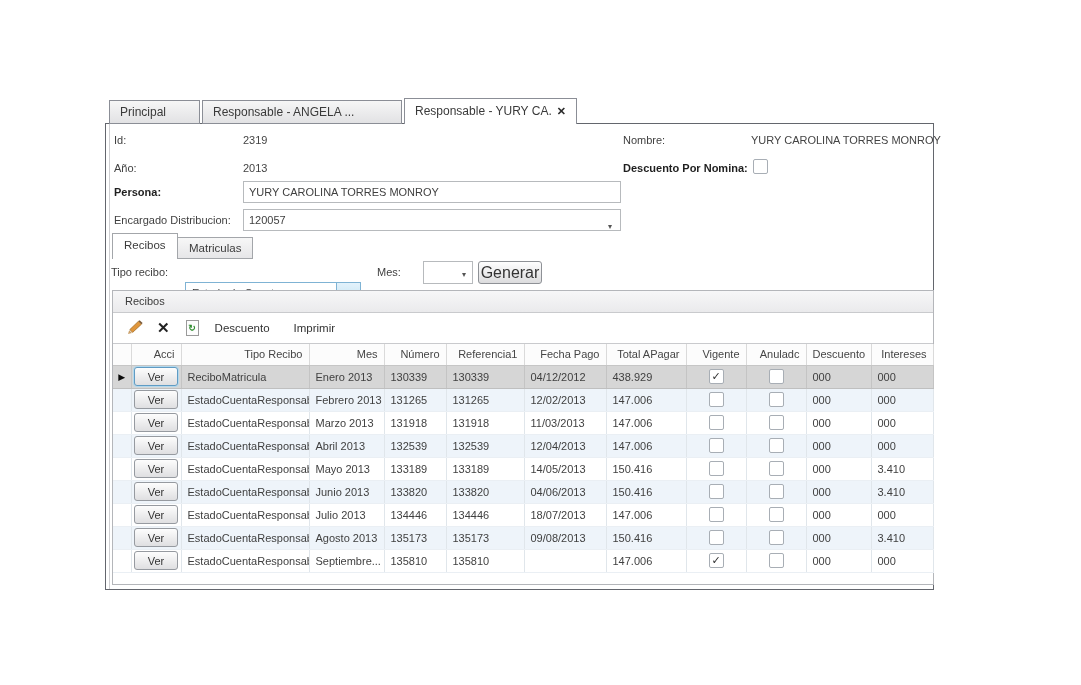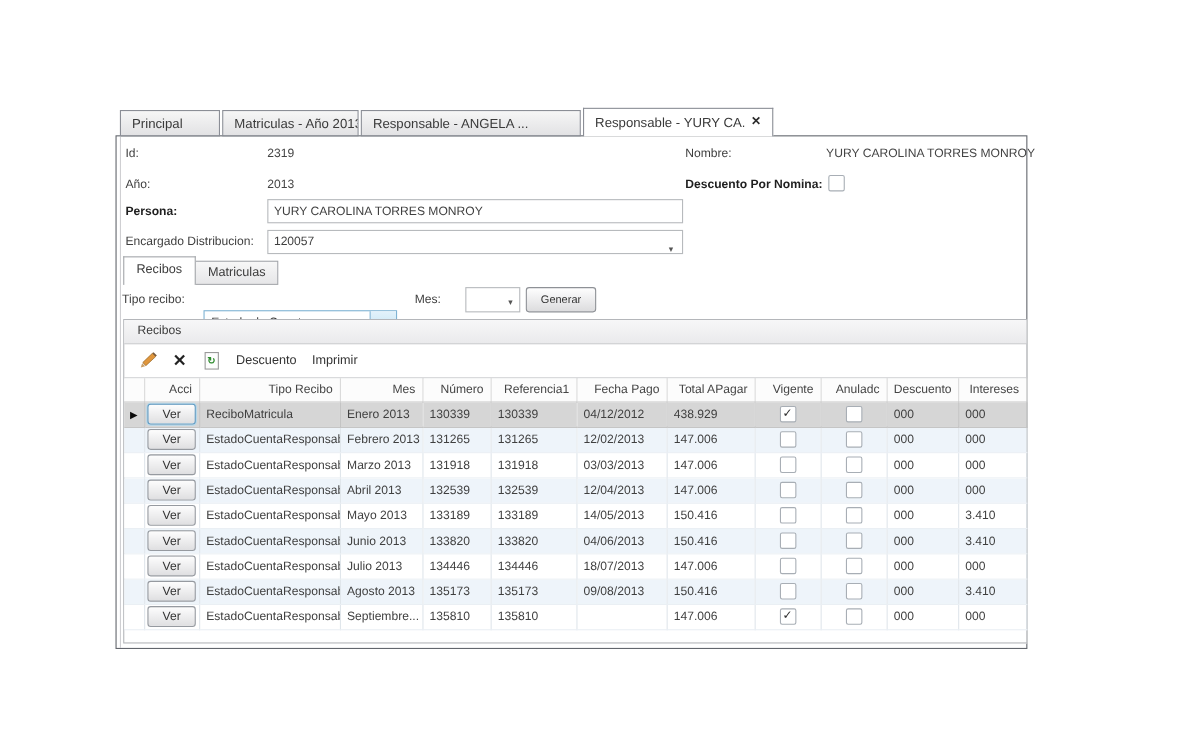--- a/index.html
+++ b/index.html
@@ -45,37 +45,37 @@
   
   .combo1 { position:absolute; left:79px; top:137px; width:176px; height:23px;
     border:1px solid #7fb3d4; background:#fff; display:flex; cursor:pointer;margin-top:21px; }
   .combo1 .cval { flex:1; font-size:11px; padding:4px 0 0 6px; overflow:hidden; white-space:nowrap; }
   .combo1 .cbtn { width:24px; border-left:1px solid #7fb3d4;
     background:linear-gradient(#e3f2fb,#bfe1f2); display:flex; align-items:center;
     justify-content:center; font-size:8px; color:#444; }
   .combo2 { position:absolute; left:317px; top:137px; width:50px; height:23px;
     border:1px solid #b7babd; background:#fff; cursor:pointer; }
   .btn { position:absolute; border:1px solid #8e9196; border-radius:3px;
-    background:linear-gradient(#fefefe,#dcdcde); font-size:10px; color:#333;
+    background:linear-gradient(#fefefe,#dcdcde); font-size:16px; color:#333;
     font-family:"Liberation Sans", sans-serif; cursor:pointer; }
   #generar-btn { left:372px; top:137px; width:64px; height:23px; }
 
   
   .group { position:absolute; left:6px; top:166px; width:822px; height:295px;
     border:1px solid #b4b6ba; background:#fff; }
   .ghead { height:22px; line-height:21px; background:linear-gradient(#f7f7f8,#eaeaec);
     border-bottom:1px solid #c9cacd; padding-left:12px; font-size:11px; color:#3b3b3b; }
   .toolbar { height:31px; border-bottom:1px solid #c9cacd; display:flex; align-items:center;
     padding-left:13px; }
   .tbi { display:flex; align-items:center; justify-content:center; cursor:pointer; }
   .xglyph { font-size:15px; font-weight:bold; color:#222; margin-left:13px; }
   .docicon { width:13px; height:16px; border:1px solid #9a9a9a; background:#fdfdfd; margin-left:16px;
     display:flex; align-items:center; justify-content:center; font-size:9px; color:#2e8b2e; font-weight:bold; }
   .tbtext { font-size:11.5px; color:#333; margin-left:16px; cursor:pointer; }
-  .tbtext.second { margin-left:14px; }
+  .tbtext.second { margin-left:24px; }
 
   
   table { border-collapse:collapse; table-layout:fixed; width:820px; font-size:11px; }
   th { height:21px; font-weight:normal; color:#454545; text-align:right; padding:0 6px;
     border-right:1px solid #dadada; border-bottom:1px solid #c6c6c6; background:#fcfcfc;
     overflow:hidden; white-space:nowrap; cursor:pointer; }
   th.selhead { padding:0; }
   td { height:23px; padding:0 6px; border-right:1px solid #e0e6eb; border-bottom:1px solid #eaeff4;
     overflow:hidden; white-space:nowrap; color:#3f3f3f; background:#fff; }
   tr.alt td { background:#eef4fa; }
@@ -91,21 +91,20 @@
     background:#fff; line-height:13px; font-size:11px; color:#2e2e2e; text-align:center;
     vertical-align:middle; cursor:pointer; }
 </style>
 </head>
 <body>
 
 <div class="window">
 
   <div class="tabstrip">
     <div class="tab t1">Principal</div>
-    <div class="tab t2">Matriculas - Año 2013</div>
     <div class="tab t3">Responsable - ANGELA ...</div>
     <div class="tab active">
       <span class="lab">Responsable - YURY CA...</span>
       <span class="close">✕</span>
     </div>
   </div>
 
   <div class="page">
 
     <span class="lbl" style="left:8px;top:10px">Id:</span>
@@ -221,21 +220,21 @@
               <td>000</td>
               <td>000</td>
             </tr>
             <tr>
               <td class="selcell"></td>
               <td class="actcell"><button class="ver">Ver</button></td>
               <td>EstadoCuentaResponsable</td>
               <td>Marzo 2013</td>
               <td>131918</td>
               <td>131918</td>
-              <td>03/03/2013</td>
+              <td>11/03/2013</td>
               <td>147.006</td>
               <td class="cbc"><span class="cb"></span></td>
               <td class="cbc"><span class="cb"></span></td>
               <td>000</td>
               <td>000</td>
             </tr>
             <tr class="alt">
               <td class="selcell"></td>
               <td class="actcell"><button class="ver">Ver</button></td>
               <td>EstadoCuentaResponsable</td>

